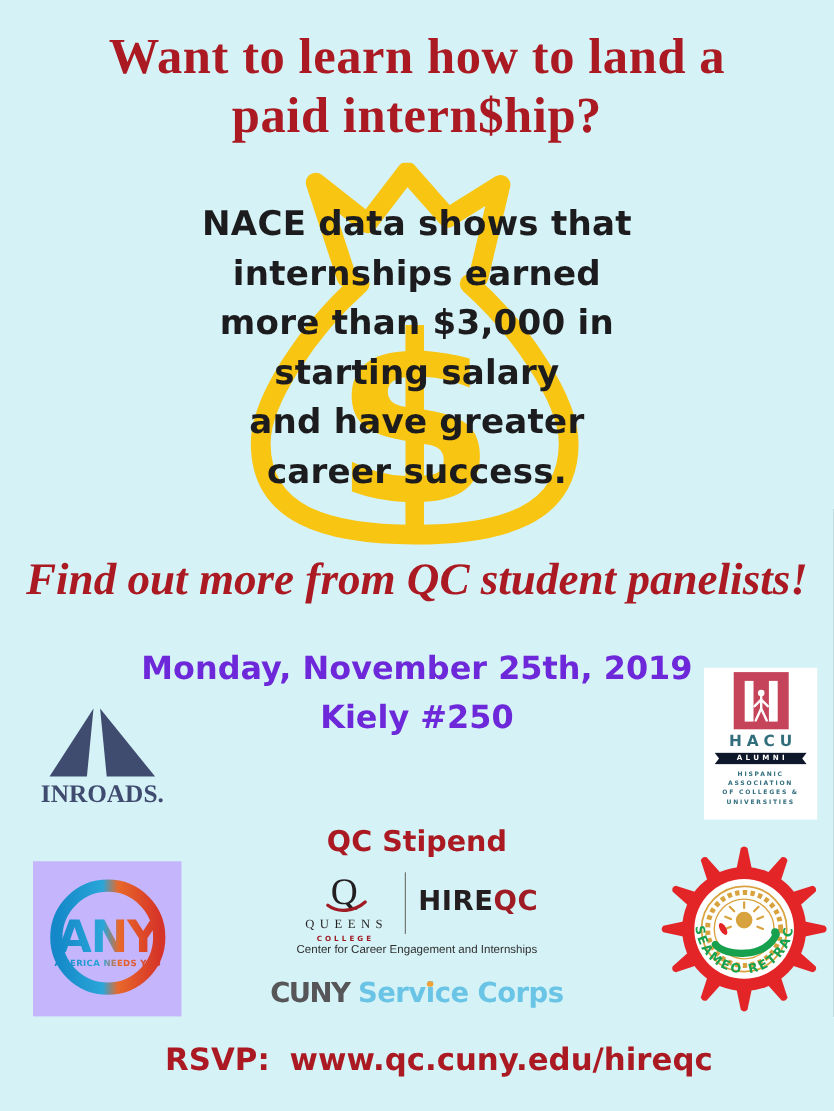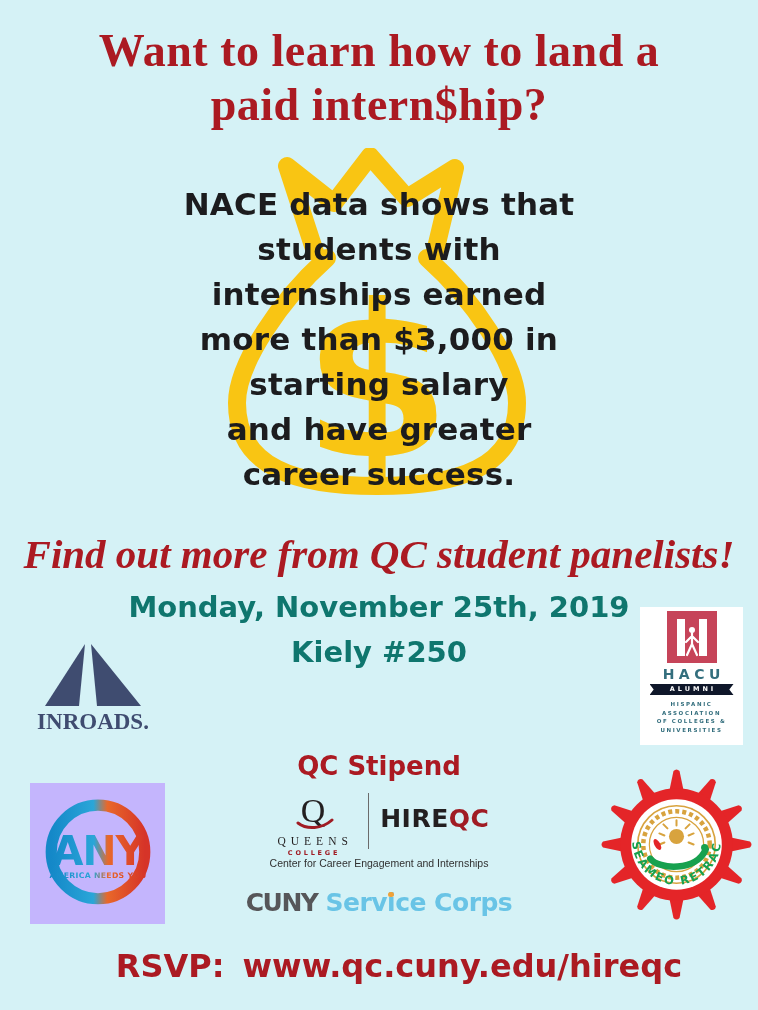--- a/index.html
+++ b/index.html
@@ -20,26 +20,26 @@
   .bag-svg{position:absolute;left:227px;top:148px;width:300px;height:350px;}
   .stat{
     position:absolute;left:0;right:0;top:182px;z-index:2;
     text-align:center;font-weight:700;font-size:31px;line-height:45px;
     color:#1c1c1e;letter-spacing:0.2px;
   }
   
   .tagline{
     position:absolute;top:502px;left:0;right:0;text-align:center;
     font-family:"Liberation Serif",serif;font-style:italic;font-weight:700;
-    font-size:41px;color:#ab1a22;margin-top:28px;
+    font-size:41px;color:#ab1a22;
   }
   
   .event{
     position:absolute;top:585px;left:0;right:0;text-align:center;
-    font-weight:700;font-size:29px;line-height:45px;color:#0f766e;
+    font-weight:700;font-size:29px;line-height:45px;color:#6d28d9;
   }
   
   .inroads{position:absolute;left:28px;top:638px;width:130px;text-align:center;}
   .inroads svg{width:104px;height:72px;display:block;margin:0 auto;}
   .inroads-word{
     font-family:"Liberation Serif",serif;font-weight:700;font-size:23px;
     color:#3f4c70;margin-top:-1px;letter-spacing:0px;
   }
   
   .hacu-card{
@@ -104,21 +104,21 @@
   .any-card{
     position:absolute;left:30px;top:783px;width:135px;height:141px;background:#c4b5fd;
     display:flex;align-items:center;justify-content:center;
   }
   .any-card svg{width:122px;height:122px;display:block;}
   
   .seameo-svg{position:absolute;left:600px;top:767px;width:153px;height:155px;}
   
   .rsvp{
     position:absolute;top:947px;left:0;right:0;text-align:center;
-    font-weight:700;font-size:32px;color:#ab1a22;white-space:nowrap;padding-left:40px;
+    font-weight:700;font-size:28px;color:#ab1a22;white-space:nowrap;padding-left:40px;
   }
   .rsvp .rsvp-label{margin-right:18px;}
 </style>
 </head>
 <body>
 
 <div class="flyer">
 
   <h1 class="title">
     <span>Want to learn how to land a</span><br>
@@ -128,21 +128,20 @@
   <svg class="bag-svg" viewBox="0 0 300 350" aria-hidden="true">
     <g stroke="#f9c513" stroke-width="18" fill="none" stroke-linecap="round" stroke-linejoin="round">
       <path d="M88 104 L60 18 L107 55 L143 8 L180 50 L228 20 L208 104"></path>
       <path d="M100 110 C55 150 10 215 10 255 C10 320 70 338 150 338 C230 338 290 320 290 255 C290 215 245 150 200 110"></path>
     </g>
     <text x="150" y="308" text-anchor="middle" font-family="DejaVu Sans, sans-serif" font-size="212" font-weight="bold" fill="#f9c513">$</text>
   </svg>
 
   <div class="stat">
     <div>NACE data shows that</div>
-    <div>students with</div>
     <div>internships earned</div>
     <div>more than $3,000 in</div>
     <div>starting salary</div>
     <div>and have greater</div>
     <div>career success.</div>
   </div>
 
   <div class="tagline">Find out more from QC student panelists!</div>
 
   <div class="event">

